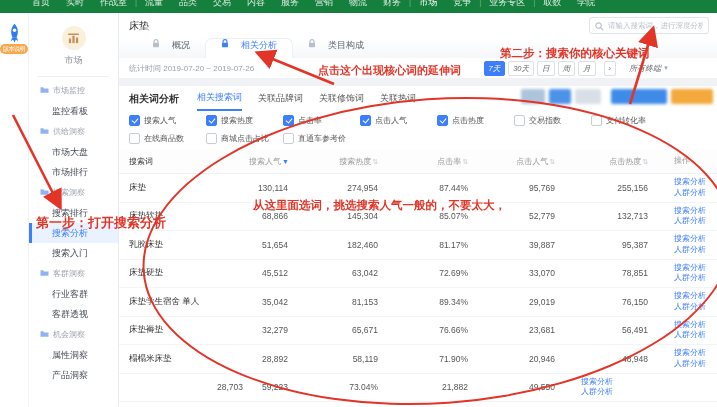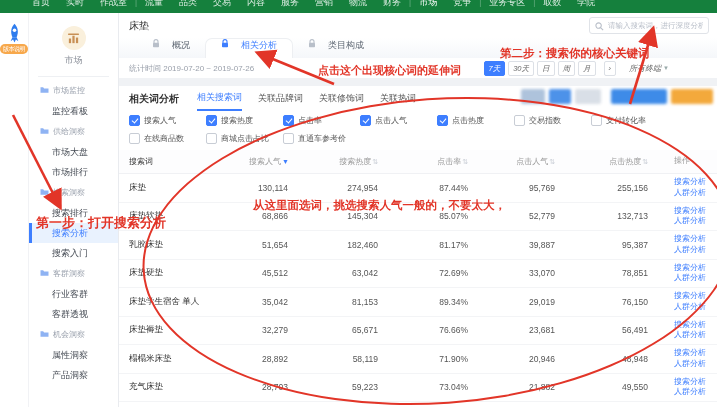--- a/index.html
+++ b/index.html
@@ -401,21 +401,20 @@
               <div class="num">58,119</div>
               <div class="num">71.90%</div>
               <div class="num">20,946</div>
               <div class="num">48,948</div>
               <div class="ops">
                 <span class="op-link">搜索分析</span>
                 <span class="op-link">人群分析</span>
               </div>
             </div>
             <div class="t-row">
-              <div class="cell-kw">充气床垫</div>
               <div class="num">28,703</div>
               <div class="num">59,223</div>
               <div class="num">73.04%</div>
               <div class="num">21,882</div>
               <div class="num">49,550</div>
               <div class="ops">
                 <span class="op-link">搜索分析</span>
                 <span class="op-link">人群分析</span>
               </div>
             </div>

